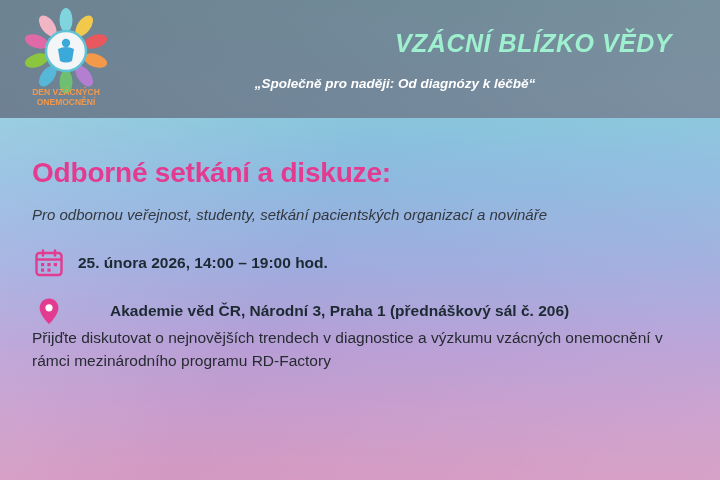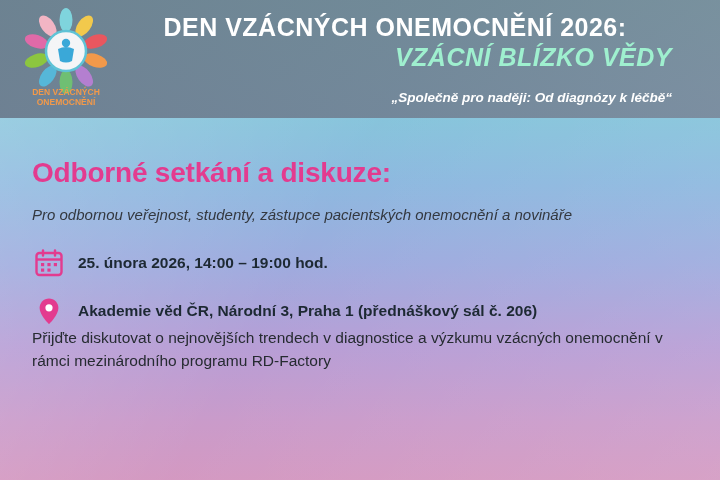--- a/index.html
+++ b/index.html
@@ -70,21 +70,20 @@
     text-transform: uppercase;
     margin-top: 2px;
     text-align: right;
   }
   .h-line3 {
     font-size: 13.5px;
     font-weight: bold;
     font-style: italic;
     color: #ffffff;
     margin-top: 19px;
-    text-align: right;
   }
 
   
   .content {
     position: relative;
     z-index: 3;
     padding: 36px 30px 0 32px;
     box-sizing: border-box;
   }
   .title {
@@ -102,21 +101,21 @@
     font-style: italic;
     line-height: 1.42;
     max-width: 640px;
   }
 
   .info-row {
     display: flex;
     align-items: center;
     margin-top: 22px;
   }
-  .info-row.second { margin-top: 18px; }
+  .info-row.second { margin-top: 18px; gap: 32px; }
   .info-icon {
     width: 34px;
     flex: 0 0 34px;
     display: flex;
     align-items: center;
     justify-content: center;
   }
   .info-text {
     margin-left: 12px;
     color: #1d2933;
@@ -178,33 +177,32 @@
 
           <circle cx="0" cy="-8" r="4.2" fill="#3aa8d8"></circle>
           <path d="M -8 -2 Q 0 -6 8 -2 L 6 10 Q 0 13 -6 10 Z" fill="#3aa8d8"></path>
         </g>
         <text x="52" y="88" text-anchor="middle" font-family="Liberation Sans, sans-serif" font-size="8.5" font-weight="bold" fill="#f2994a">DEN VZÁCNÝCH</text>
         <text x="52" y="98" text-anchor="middle" font-family="Liberation Sans, sans-serif" font-size="8.5" font-weight="bold" fill="#f2994a">ONEMOCNĚNÍ</text>
       </svg>
     </div>
 
     <div class="header-text">
-      <div class="h-line1">DEN VZÁCNÝCH ONEMOCNĚNÍ 2026:</div>
       <div class="h-line2">VZÁCNÍ BLÍZKO VĚDY</div>
       <div class="h-line3">„Společně pro naději: Od diagnózy k léčbě“</div>
     </div>
   </div>
 
   <div class="content">
 
     <div class="title">
       <span class="l1">Odborné setkání a diskuze:</span>
     </div>
 
-    <div class="subtitle">Pro odbornou veřejnost, studenty, zástupce pacientských onemocnění a novináře</div>
+    <div class="subtitle">Pro odbornou veřejnost, studenty, setkání pacientských organizací a novináře</div>
 
     <div class="info-row">
       <div class="info-icon">
         <svg width="30" height="30" viewBox="0 0 30 30">
           <rect x="2.5" y="5" width="25" height="22" rx="3" fill="none" stroke="#e33b8f" stroke-width="2.4"></rect>
           <line x1="2.5" y1="11.5" x2="27.5" y2="11.5" stroke="#e33b8f" stroke-width="2.4"></line>
           <line x1="9" y1="2.5" x2="9" y2="7.5" stroke="#e33b8f" stroke-width="2.4" stroke-linecap="round"></line>
           <line x1="21" y1="2.5" x2="21" y2="7.5" stroke="#e33b8f" stroke-width="2.4" stroke-linecap="round"></line>
           <rect x="7" y="15" width="3.2" height="3.2" fill="#e33b8f"></rect>
           <rect x="13.4" y="15" width="3.2" height="3.2" fill="#e33b8f"></rect>

